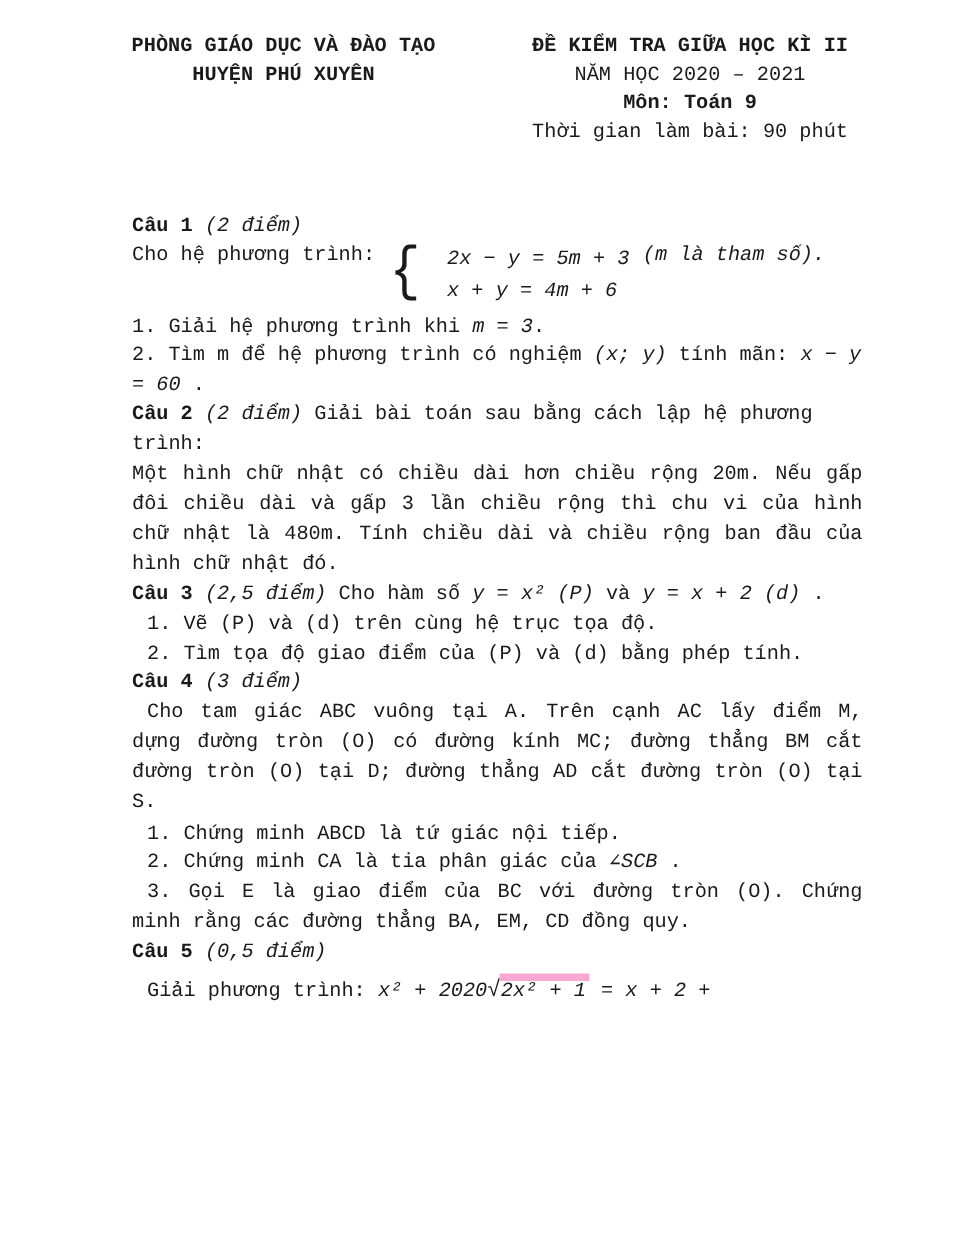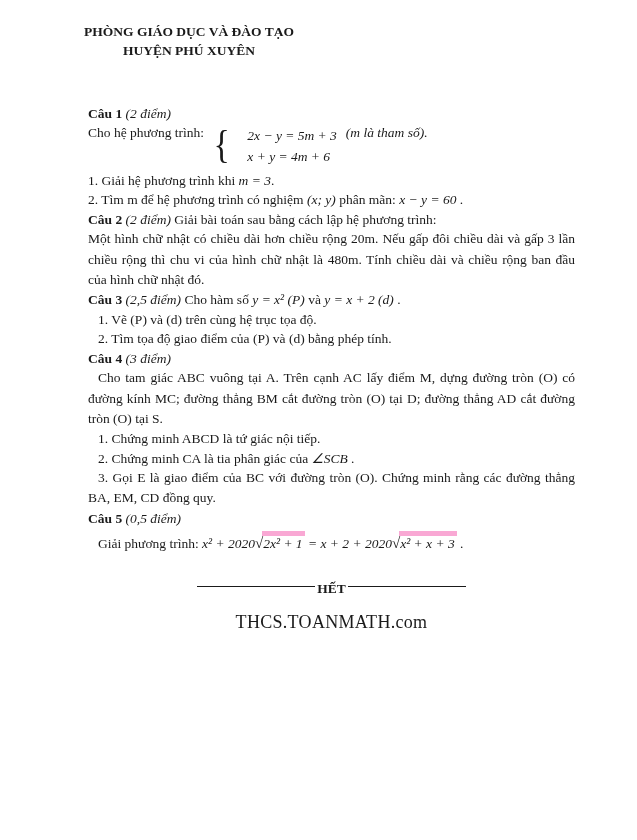--- a/index.html
+++ b/index.html
@@ -1,19 +1,19 @@
 <!DOCTYPE html>
 <html><head>
 <meta charset="utf-8">
 <style>
   html, body { margin: 0; padding: 0; background: #ffffff; }
   .page {
     width: 637px; height: 668px; background: #ffffff;
     color: #1a1a1a;
-    font-family: Liberation Serif, serif;
+    font-family: Liberation Mono, monospace;
     font-size: 13.5px;
     position: relative; overflow: hidden;
     margin: 0 auto;
   }
   .header { display: flex; justify-content: space-between; padding: 22px 58px 0 58px; }
   .hl { width: 262px; text-align: center; line-height: 19px; }
   .hr { width: 238px; text-align: center; line-height: 19px; }
   .b  { font-weight: bold; }
   .it { font-style: italic; }
   .content { margin: 44px 62px 0 88px; }
@@ -39,38 +39,44 @@
 </head>
 <body>
 
 <div class="page">
 
   <div class="header">
     <div class="hl">
       <div class="b">PHÒNG GIÁO DỤC VÀ ĐÀO TẠO</div>
       <div class="b">HUYỆN PHÚ XUYÊN</div>
     </div>
+    <div class="hr">
+      <div class="b">ĐỀ KIỂM TRA GIỮA HỌC KÌ II</div>
+      <div>NĂM HỌC 2020 – 2021</div>
+      <div class="b">Môn: Toán 9</div>
+      <div>Thời gian làm bài: 90 phút</div>
+    </div>
   </div>
 
   <div class="content">
 
     <div class="line"><span class="b">Câu 1</span> <span class="it">(2 điểm)</span></div>
 
     <div class="sysrow">
       <span>Cho hệ phương trình:</span>
       <span class="brace">{</span>
       <span class="eqcol">
         <span class="math">2x − y = 5m + 3</span>
         <span class="math">x + y = 4m + 6</span>
       </span>
       <span class="note">(m là tham số).</span>
     </div>
 
     <div class="line"><span>1. Giải hệ phương trình khi </span><span class="math">m = 3</span><span>.</span></div>
-    <div class="line"><span>2. Tìm m để hệ phương trình có nghiệm </span><span class="math">(x; y)</span><span> phân mãn: </span><span class="math">x − y = 60</span><span> .</span></div>
+    <div class="line"><span>2. Tìm m để hệ phương trình có nghiệm </span><span class="math">(x; y)</span><span> tính mãn: </span><span class="math">x − y = 60</span><span> .</span></div>
 
     <div class="line"><span class="b">Câu 2</span> <span class="it">(2 điểm)</span><span> Giải bài toán sau bằng cách lập hệ phương trình:</span></div>
     <div class="line just">Một hình chữ nhật có chiều dài hơn chiều rộng 20m. Nếu gấp đôi chiều dài và gấp 3 lần chiều rộng thì chu vi của hình chữ nhật là 480m. Tính chiều dài và chiều rộng ban đầu của hình chữ nhật đó.</div>
 
     <div class="line"><span class="b">Câu 3</span> <span class="it">(2,5 điểm)</span><span> Cho hàm số </span><span class="math">y = x² (P)</span><span> và </span><span class="math">y = x + 2 (d)</span><span> .</span></div>
     <div class="line pl">1. Vẽ (P) và (d) trên cùng hệ trục tọa độ.</div>
     <div class="line pl">2. Tìm tọa độ giao điểm của (P) và (d) bằng phép tính.</div>
 
     <div class="line"><span class="b">Câu 4</span> <span class="it">(3 điểm)</span></div>
     <div class="line just ind">Cho tam giác ABC vuông tại A. Trên cạnh AC lấy điểm M, dựng đường tròn (O) có đường kính MC; đường thẳng BM cắt đường tròn (O) tại D; đường thẳng AD cắt đường tròn (O) tại S.</div>

